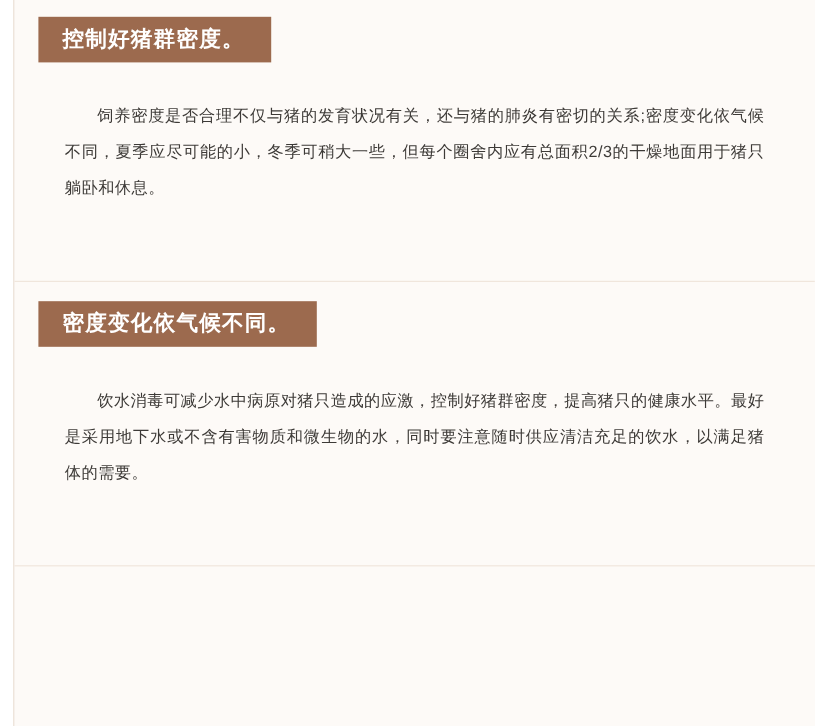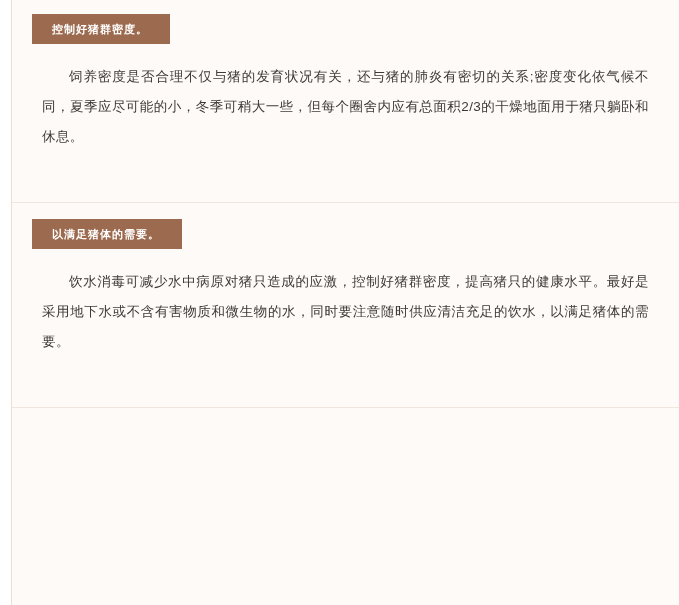--- a/index.html
+++ b/index.html
@@ -47,40 +47,40 @@
     height: 605px;
     box-sizing: border-box;
   }
   .section {
     position: relative;
   }
   .section-head {
     display: inline-block;
     background: #9c6a4e;
     color: #ffffff;
-    font-size: 11px;
+    font-size: 18px;
     font-weight: bold;
     letter-spacing: 1px;
     padding: 9px 22px 9px 20px;
     margin: 0;
     line-height: 1.1;
     white-space: nowrap;
   }
   .head-wrap {
     padding-left: 20px;
     padding-top: 16px;
   }
   .head-wrap.first {
     padding-top: 14px;
   }
   .para {
     font-size: 13.5px;
     line-height: 30px;
     color: #3d3a37;
-    margin: 4px;
+    margin: 16px;
     padding: 0 26px 0 26px;
     text-align: justify;
     text-indent: 2em;
     letter-spacing: 0.4px;
   }
   .para.first-para {
     padding-top: 14px;
   }
   .para + .para {
     padding-top: 6px;
@@ -107,21 +107,21 @@
         <h2 class="section-head">控制好猪群密度。</h2>
       </div>
       <p class="para first-para">饲养密度是否合理不仅与猪的发育状况有关，还与猪的肺炎有密切的关系;密度变化依气候不同，夏季应尽可能的小，冬季可稍大一些，但每个圈舍内应有总面积2/3的干燥地面用于猪只躺卧和休息。</p>
     </div>
 
     <div class="spacer-lg"></div>
     <hr class="divider">
 
     <div class="section">
       <div class="head-wrap">
-        <h2 class="section-head">以满足猪体的需要。</h2>
+        <h2 class="section-head">密度变化依气候不同。</h2>
       </div>
       <p class="para first-para">饮水消毒可减少水中病原对猪只造成的应激，控制好猪群密度，提高猪只的健康水平。最好是采用地下水或不含有害物质和微生物的水，同时要注意随时供应清洁充足的饮水，以满足猪体的需要。</p>
     </div>
 
     <div class="spacer-lg"></div>
     <hr class="divider">
 
 
   </div>
 </div>

